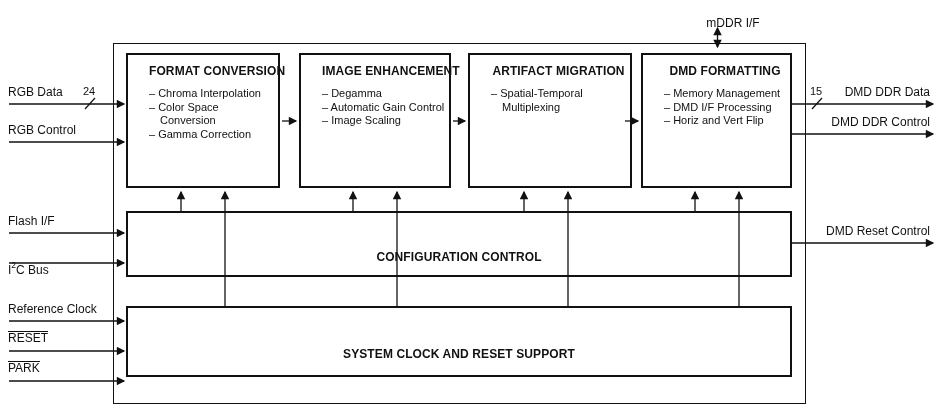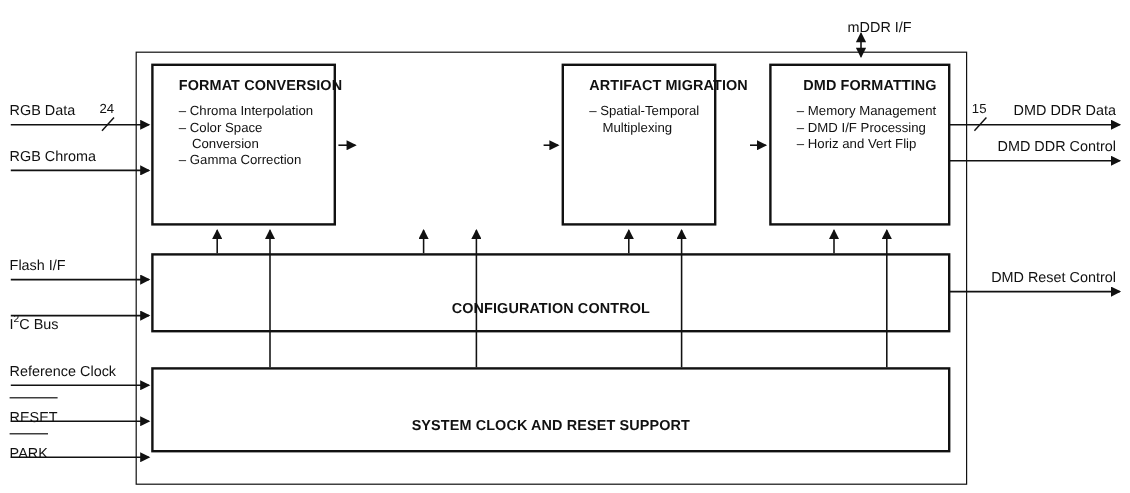--- a/index.html
+++ b/index.html
@@ -6,32 +6,32 @@
   .canvas{
     position:relative;width:942px;height:411px;background:#ffffff;overflow:hidden;
     font-family:"Liberation Sans","DejaVu Sans",sans-serif;color:#111;
   }
   .wires{position:absolute;left:0;top:0;width:942px;height:411px;pointer-events:none;}
   .box{position:absolute;box-sizing:border-box;background:transparent;}
   .outer{left:113px;top:43px;width:693px;height:361px;border:1.5px solid #111;}
   .block{border:2.2px solid #111;padding:6px 4px 0 21px;}
   .b1{left:126px;top:53px;width:154px;height:135px;}
   .b2{left:299px;top:53px;width:152px;height:135px;}
-  .b3{left:468px;top:53px;width:129px;height:135px;}
+  .b3{left:468px;top:53px;width:164px;height:135px;}
   .b4{left:641px;top:53px;width:151px;height:135px;}
   .block-title{font-size:12px;font-weight:bold;text-align:center;letter-spacing:0.1px;margin:3px 0 9px 0;white-space:nowrap;}
   .block-item{font-size:11px;line-height:13.5px;padding-left:11px;text-indent:-11px;}
   .wide{border:2.2px solid #111;display:flex;align-items:center;justify-content:center;}
   .config{left:126px;top:211px;width:666px;height:66px;}
   .system{left:126px;top:306px;width:666px;height:71px;}
   .wide-title{font-size:12px;font-weight:bold;letter-spacing:0.1px;white-space:nowrap;margin-top:25px;}
   .sig{position:absolute;font-size:12px;line-height:13px;white-space:nowrap;}
   .bus-num{position:absolute;font-size:11px;text-align:center;}
   .right-sig{width:140px;text-align:right;}
-  .ol{display:inline-block;border-top:1.5px solid #111;padding-top:10px;}
+  .ol{display:inline-block;border-top:1.5px solid #111;padding-top:0;}
   sup.i2c{font-size:8.5px;position:relative;top:-1px;}
   .center{text-align:center;}
 </style>
 </head>
 <body>
 
 <div class="canvas">
 
   <svg class="wires" viewBox="0 0 942 411">
     <defs>
@@ -90,20 +90,26 @@
 
   <div class="box outer"></div>
 
   <div class="box block b1">
     <div class="block-title">FORMAT CONVERSION</div>
     <div class="block-item">– Chroma Interpolation</div>
     <div class="block-item">– Color Space Conversion</div>
     <div class="block-item">– Gamma Correction</div>
   </div>
 
+  <div class="box block b2">
+    <div class="block-title">IMAGE ENHANCEMENT</div>
+    <div class="block-item">– Degamma</div>
+    <div class="block-item">– Automatic Gain Control</div>
+    <div class="block-item">– Image Scaling</div>
+  </div>
 
   <div class="box block b3">
     <div class="block-title">ARTIFACT MIGRATION</div>
     <div class="block-item">– Spatial-Temporal Multiplexing</div>
   </div>
 
   <div class="box block b4">
     <div class="block-title">DMD FORMATTING</div>
     <div class="block-item">– Memory Management</div>
     <div class="block-item">– DMD I/F Processing</div>
@@ -114,21 +120,21 @@
     <div class="wide-title">CONFIGURATION CONTROL</div>
   </div>
   <div class="box wide system">
     <div class="wide-title">SYSTEM CLOCK AND RESET SUPPORT</div>
   </div>
 
   <div class="sig center" style="left:673px;top:5px;width:120px;margin-top:12px;">mDDR I/F</div>
 
   <div class="sig" style="left:8px;top:86px;">RGB Data</div>
   <div class="bus-num" style="left:76px;top:85px;width:26px;">24</div>
-  <div class="sig" style="left:8px;top:124px;">RGB Chroma</div>
+  <div class="sig" style="left:8px;top:124px;">RGB Control</div>
   <div class="sig" style="left:8px;top:215px;">Flash I/F</div>
   <div class="sig" style="left:8px;top:260px;text-align:right;"><span>I</span><sup class="i2c">2</sup><span>C Bus</span></div>
   <div class="sig" style="left:8px;top:303px;">Reference Clock</div>
   <div class="sig" style="left:8px;top:331px;"><span class="ol">RESET</span></div>
   <div class="sig" style="left:8px;top:361px;"><span class="ol">PARK</span></div>
 
   <div class="bus-num" style="left:804px;top:85px;width:24px;">15</div>
   <div class="sig right-sig" style="left:790px;top:86px;">DMD DDR Data</div>
   <div class="sig right-sig" style="left:790px;top:116px;">DMD DDR Control</div>
   <div class="sig right-sig" style="left:790px;top:225px;">DMD Reset Control</div>

